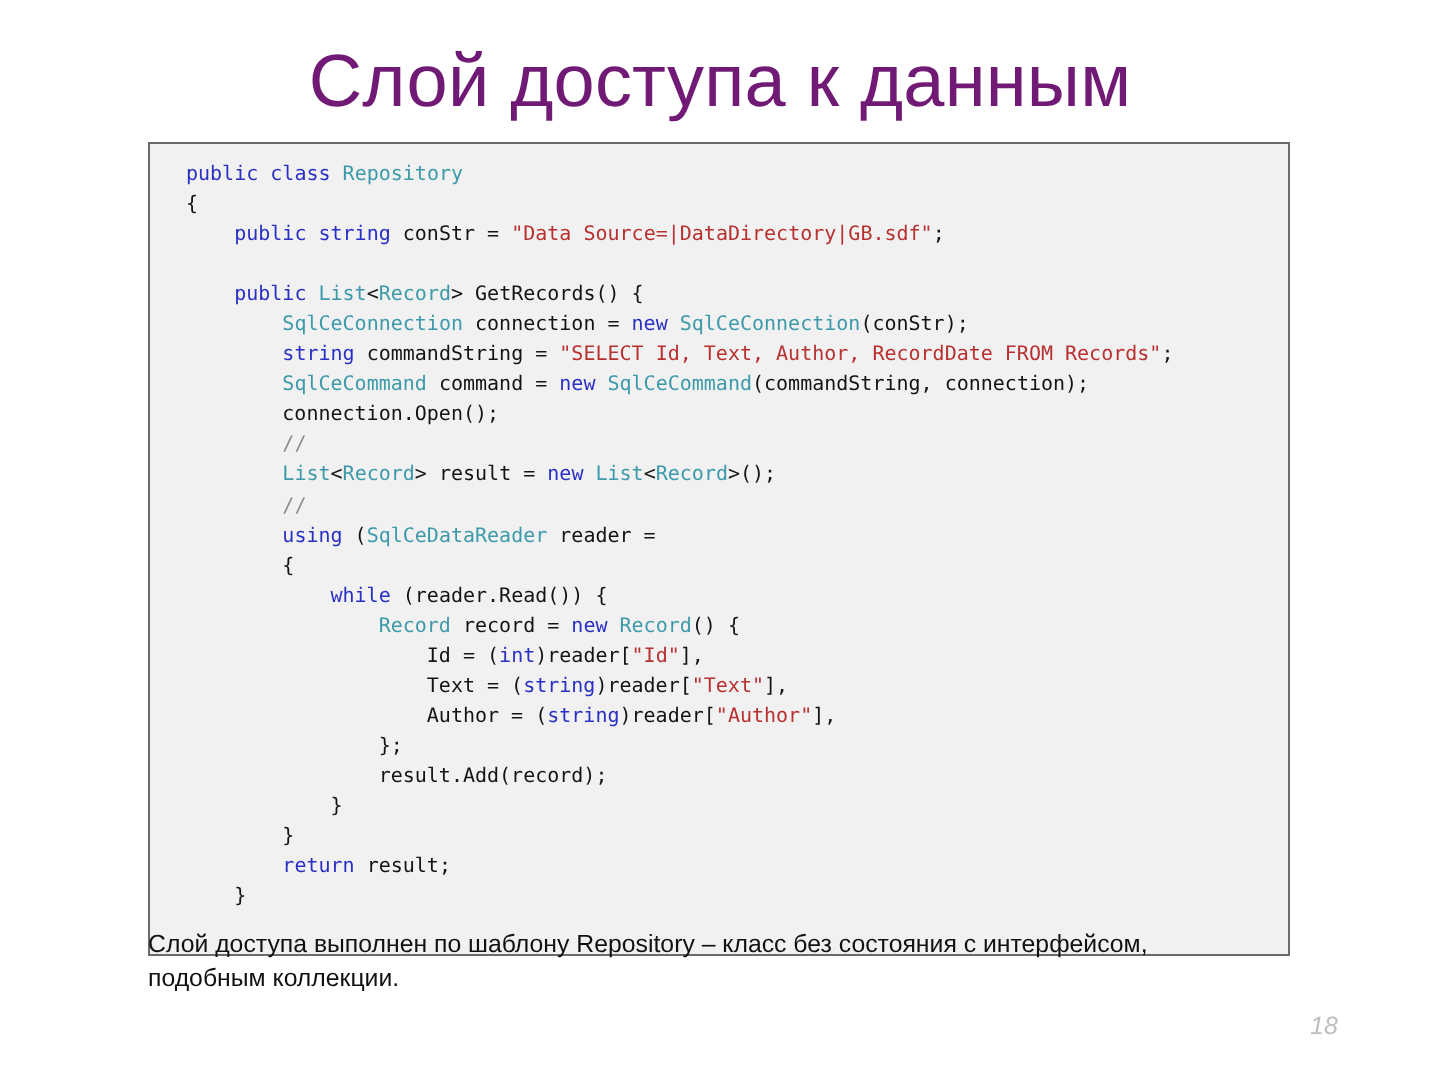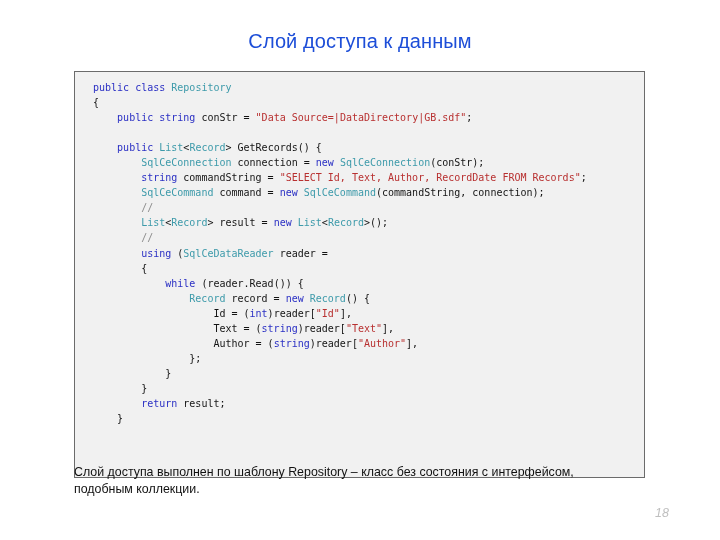--- a/index.html
+++ b/index.html
@@ -19,23 +19,23 @@
     inset: 0;
     width: 720px;
     height: 540px;
   }
   .slide-title {
     position: absolute;
     left: 0;
     top: 22px;
     width: 720px;
     text-align: center;
-    font-size: 20px;
+    font-size: 37px;
     line-height: 38px;
-    color: #1d4ed8;
+    color: #701a75;
     font-family: "Liberation Sans", sans-serif;
     font-weight: 400;
     letter-spacing: 0.1px;
   }
   .code-box {
     position: absolute;
     left: 74px;
     top: 71px;
     width: 571px;
     height: 407px;
@@ -94,31 +94,33 @@
   <div class="code-box">
     <div class="code-inner" id="code-inner">
         <div class="code-line"><span class="kw">public</span><span class="plain"> </span><span class="kw">class</span><span class="plain"> </span><span class="typ">Repository</span></div>
         <div class="code-line"><span class="plain">{</span></div>
         <div class="code-line"><span class="plain">    </span><span class="kw">public</span><span class="plain"> </span><span class="kw">string</span><span class="plain"> conStr = </span><span class="str">"Data Source=|DataDirectory|GB.sdf"</span><span class="plain">;</span></div>
         <div class="code-line"><span class="plain"></span></div>
         <div class="code-line"><span class="plain">    </span><span class="kw">public</span><span class="plain"> </span><span class="typ">List</span><span class="plain">&lt;</span><span class="typ">Record</span><span class="plain">&gt; GetRecords() {</span></div>
         <div class="code-line"><span class="plain">        </span><span class="typ">SqlCeConnection</span><span class="plain"> connection = </span><span class="kw">new</span><span class="plain"> </span><span class="typ">SqlCeConnection</span><span class="plain">(conStr);</span></div>
         <div class="code-line"><span class="plain">        </span><span class="kw">string</span><span class="plain"> commandString = </span><span class="str">"SELECT Id, Text, Author, RecordDate FROM Records"</span><span class="plain">;</span></div>
         <div class="code-line"><span class="plain">        </span><span class="typ">SqlCeCommand</span><span class="plain"> command = </span><span class="kw">new</span><span class="plain"> </span><span class="typ">SqlCeCommand</span><span class="plain">(commandString, connection);</span></div>
+        <div class="code-line"><span class="plain">        connection.Open();</span></div>
         <div class="code-line"><span class="plain">        </span><span class="cmt">//</span></div>
         <div class="code-line"><span class="plain">        </span><span class="typ">List</span><span class="plain">&lt;</span><span class="typ">Record</span><span class="plain">&gt; result = </span><span class="kw">new</span><span class="plain"> </span><span class="typ">List</span><span class="plain">&lt;</span><span class="typ">Record</span><span class="plain">&gt;();</span></div>
         <div class="code-line"><span class="plain">        </span><span class="cmt">//</span></div>
         <div class="code-line"><span class="plain">        </span><span class="kw">using</span><span class="plain"> (</span><span class="typ">SqlCeDataReader</span><span class="plain"> reader =</span></div>
         <div class="code-line"><span class="plain">        {</span></div>
         <div class="code-line"><span class="plain">            </span><span class="kw">while</span><span class="plain"> (reader.Read()) {</span></div>
         <div class="code-line"><span class="plain">                </span><span class="typ">Record</span><span class="plain"> record = </span><span class="kw">new</span><span class="plain"> </span><span class="typ">Record</span><span class="plain">() {</span></div>
         <div class="code-line"><span class="plain">                    Id = (</span><span class="kw">int</span><span class="plain">)reader[</span><span class="str">"Id"</span><span class="plain">],</span></div>
         <div class="code-line"><span class="plain">                    Text = (</span><span class="kw">string</span><span class="plain">)reader[</span><span class="str">"Text"</span><span class="plain">],</span></div>
         <div class="code-line"><span class="plain">                    Author = (</span><span class="kw">string</span><span class="plain">)reader[</span><span class="str">"Author"</span><span class="plain">],</span></div>
         <div class="code-line"><span class="plain">                };</span></div>
+        <div class="code-line"><span class="plain">                result.Add(record);</span></div>
         <div class="code-line"><span class="plain">            }</span></div>
         <div class="code-line"><span class="plain">        }</span></div>
         <div class="code-line"><span class="plain">        </span><span class="kw">return</span><span class="plain"> result;</span></div>
         <div class="code-line"><span class="plain">    }</span></div>
       </div>
   </div>
 
   <div class="caption">Слой доступа выполнен по шаблону Repository – класс без состояния с интерфейсом, подобным коллекции.</div>
 
   <div class="page-number">18</div>

